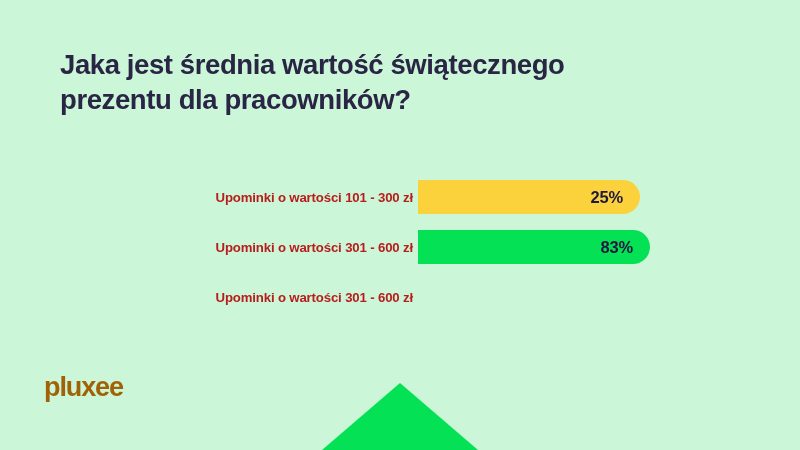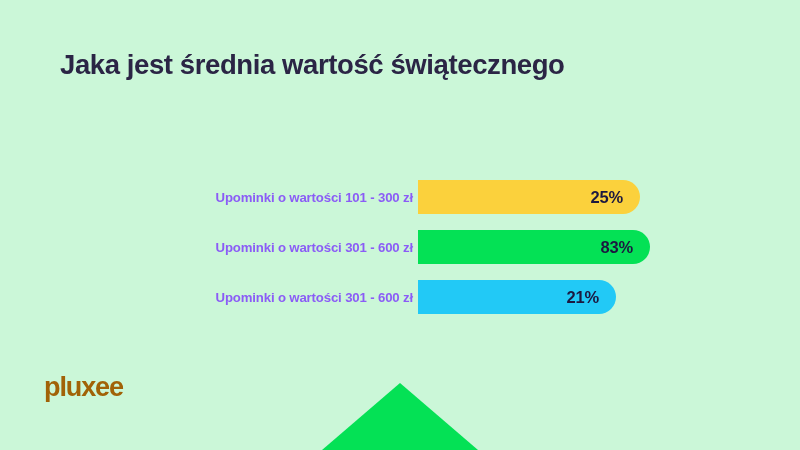--- a/index.html
+++ b/index.html
@@ -54,21 +54,21 @@
   }
   .row-label {
     width: 418px;
     box-sizing: border-box;
     padding-right: 5px;
     text-align: right;
     font-family: "Liberation Sans", sans-serif;
     font-size: 13.2px;
     font-weight: bold;
     letter-spacing: -0.15px;
-    color: #8b5cf6;
+    color: #b91c1c;
     white-space: nowrap;
   }
   .bar-track {
     position: relative;
     flex: 1 1 auto;
     height: 100%;
     display: flex;
     align-items: center;
   }
   .bar {
@@ -118,20 +118,21 @@
     border-bottom: 67px solid #04E155;
   }
 </style>
 </head>
 <body>
 
 <div id="infographic">
 
   <div id="title-block">
     <span class="title-line">Jaka jest średnia wartość świątecznego</span>
+    <span class="title-line">prezentu dla pracowników?</span>
   </div>
 
   <div id="chart">
 
     <div class="chart-row">
       <div class="row-label">Upominki o wartości 101 - 300 zł</div>
       <div class="bar-track">
         <div class="bar" id="bar-0" style="width: 222px; background: rgb(251, 209, 60); justify-content: flex-end;">
           <span class="bar-value">25%</span>
         </div>
@@ -142,25 +143,20 @@
       <div class="row-label">Upominki o wartości 301 - 600 zł</div>
       <div class="bar-track">
         <div class="bar" id="bar-1" style="width: 232px; background: rgb(4, 225, 85);">
           <span class="bar-value">83%</span>
         </div>
       </div>
     </div>
 
     <div class="chart-row">
       <div class="row-label">Upominki o wartości 301 - 600 zł</div>
-      <div class="bar-track">
-        <div class="bar" id="bar-2" style="width: 198px; background: rgb(34, 201, 246);">
-          <span class="bar-value">21%</span>
-        </div>
-      </div>
     </div>
 
   </div>
 
   <div id="logo">pluxee</div>
 
   <div id="triangle"></div>
 
 </div>
 

